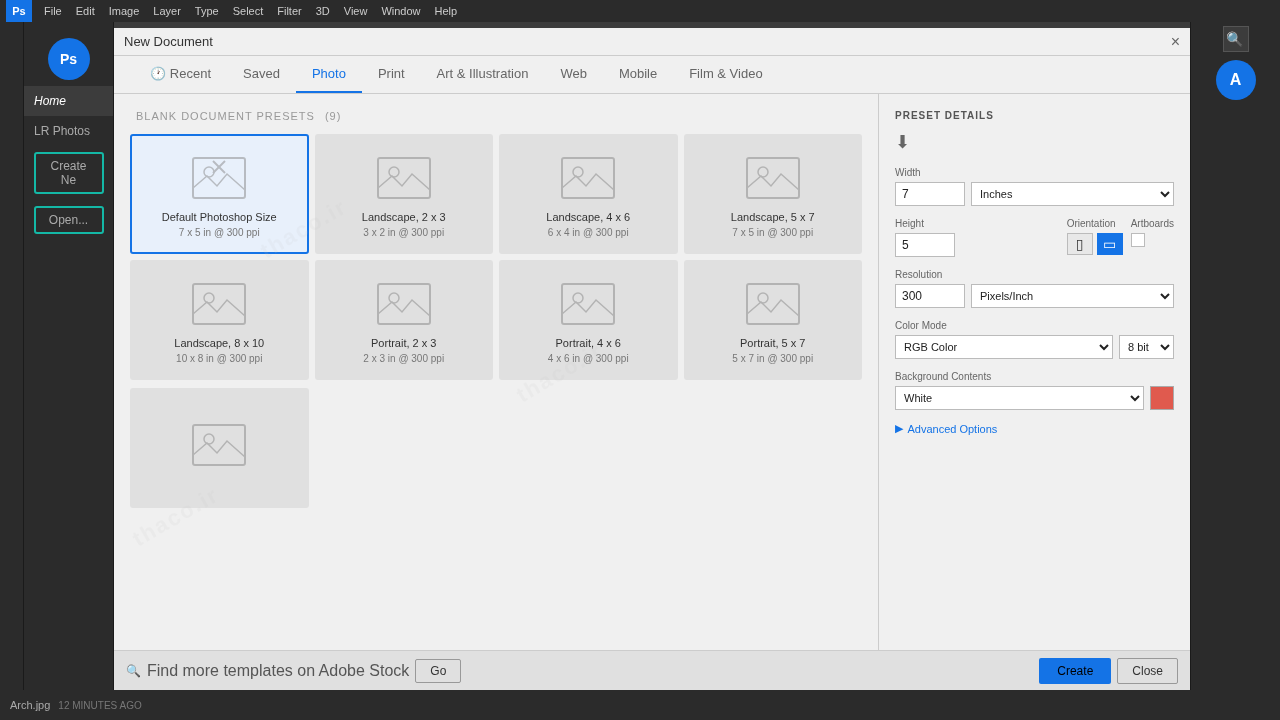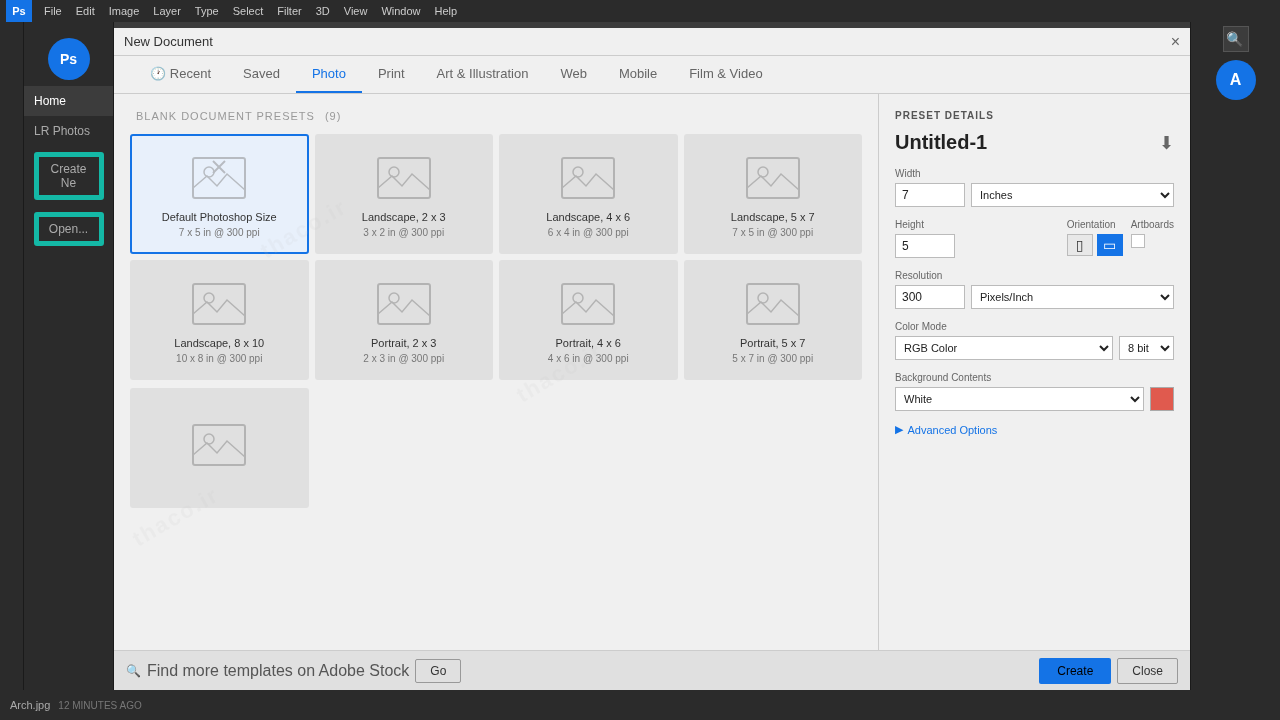--- a/index.html
+++ b/index.html
@@ -121,27 +121,28 @@
       width: 100%;
       padding: 8px 10px;
       color: #aaa;
       font-size: 12px;
       cursor: pointer;
       text-align: left;
     }
     .left-nav-item:hover, .left-nav-item.active {
       color: #fff;
       background: #3c3c3c;
+      font-style: italic;
     }
     .left-nav-btn {
       margin: 6px auto;
       width: 70px;
       padding: 5px 8px;
       background: transparent;
-      border: 5px solid #14b8a6;
+      border: 2px solid #14b8a6;
       color: #aaa;
       font-size: 12px;
       cursor: pointer;
       border-radius: 3px;
       text-align: center;
     }
 
     
     #dialog {
       position: absolute;
@@ -657,21 +658,20 @@
           <div class="preset-name"></div>
           <div class="preset-dims"></div>
         </div>
       </div>
     </div>
 
     <div id="details-sidebar">
       <div class="details-label">PRESET DETAILS</div>
 
       <div class="preset-title-row">
-        <input class="preset-title-input" type="text" value="Untitled-1" style="">
         <button class="save-preset-btn" title="Save preset">⬇</button>
       </div>
 
       <div class="field-group">
         <div class="field-label">Width</div>
         <div class="field-row">
           <input class="field-input" type="text" value="7" style="">
           <select class="field-select">
             <option>Inches</option>
             <option>Pixels</option>

